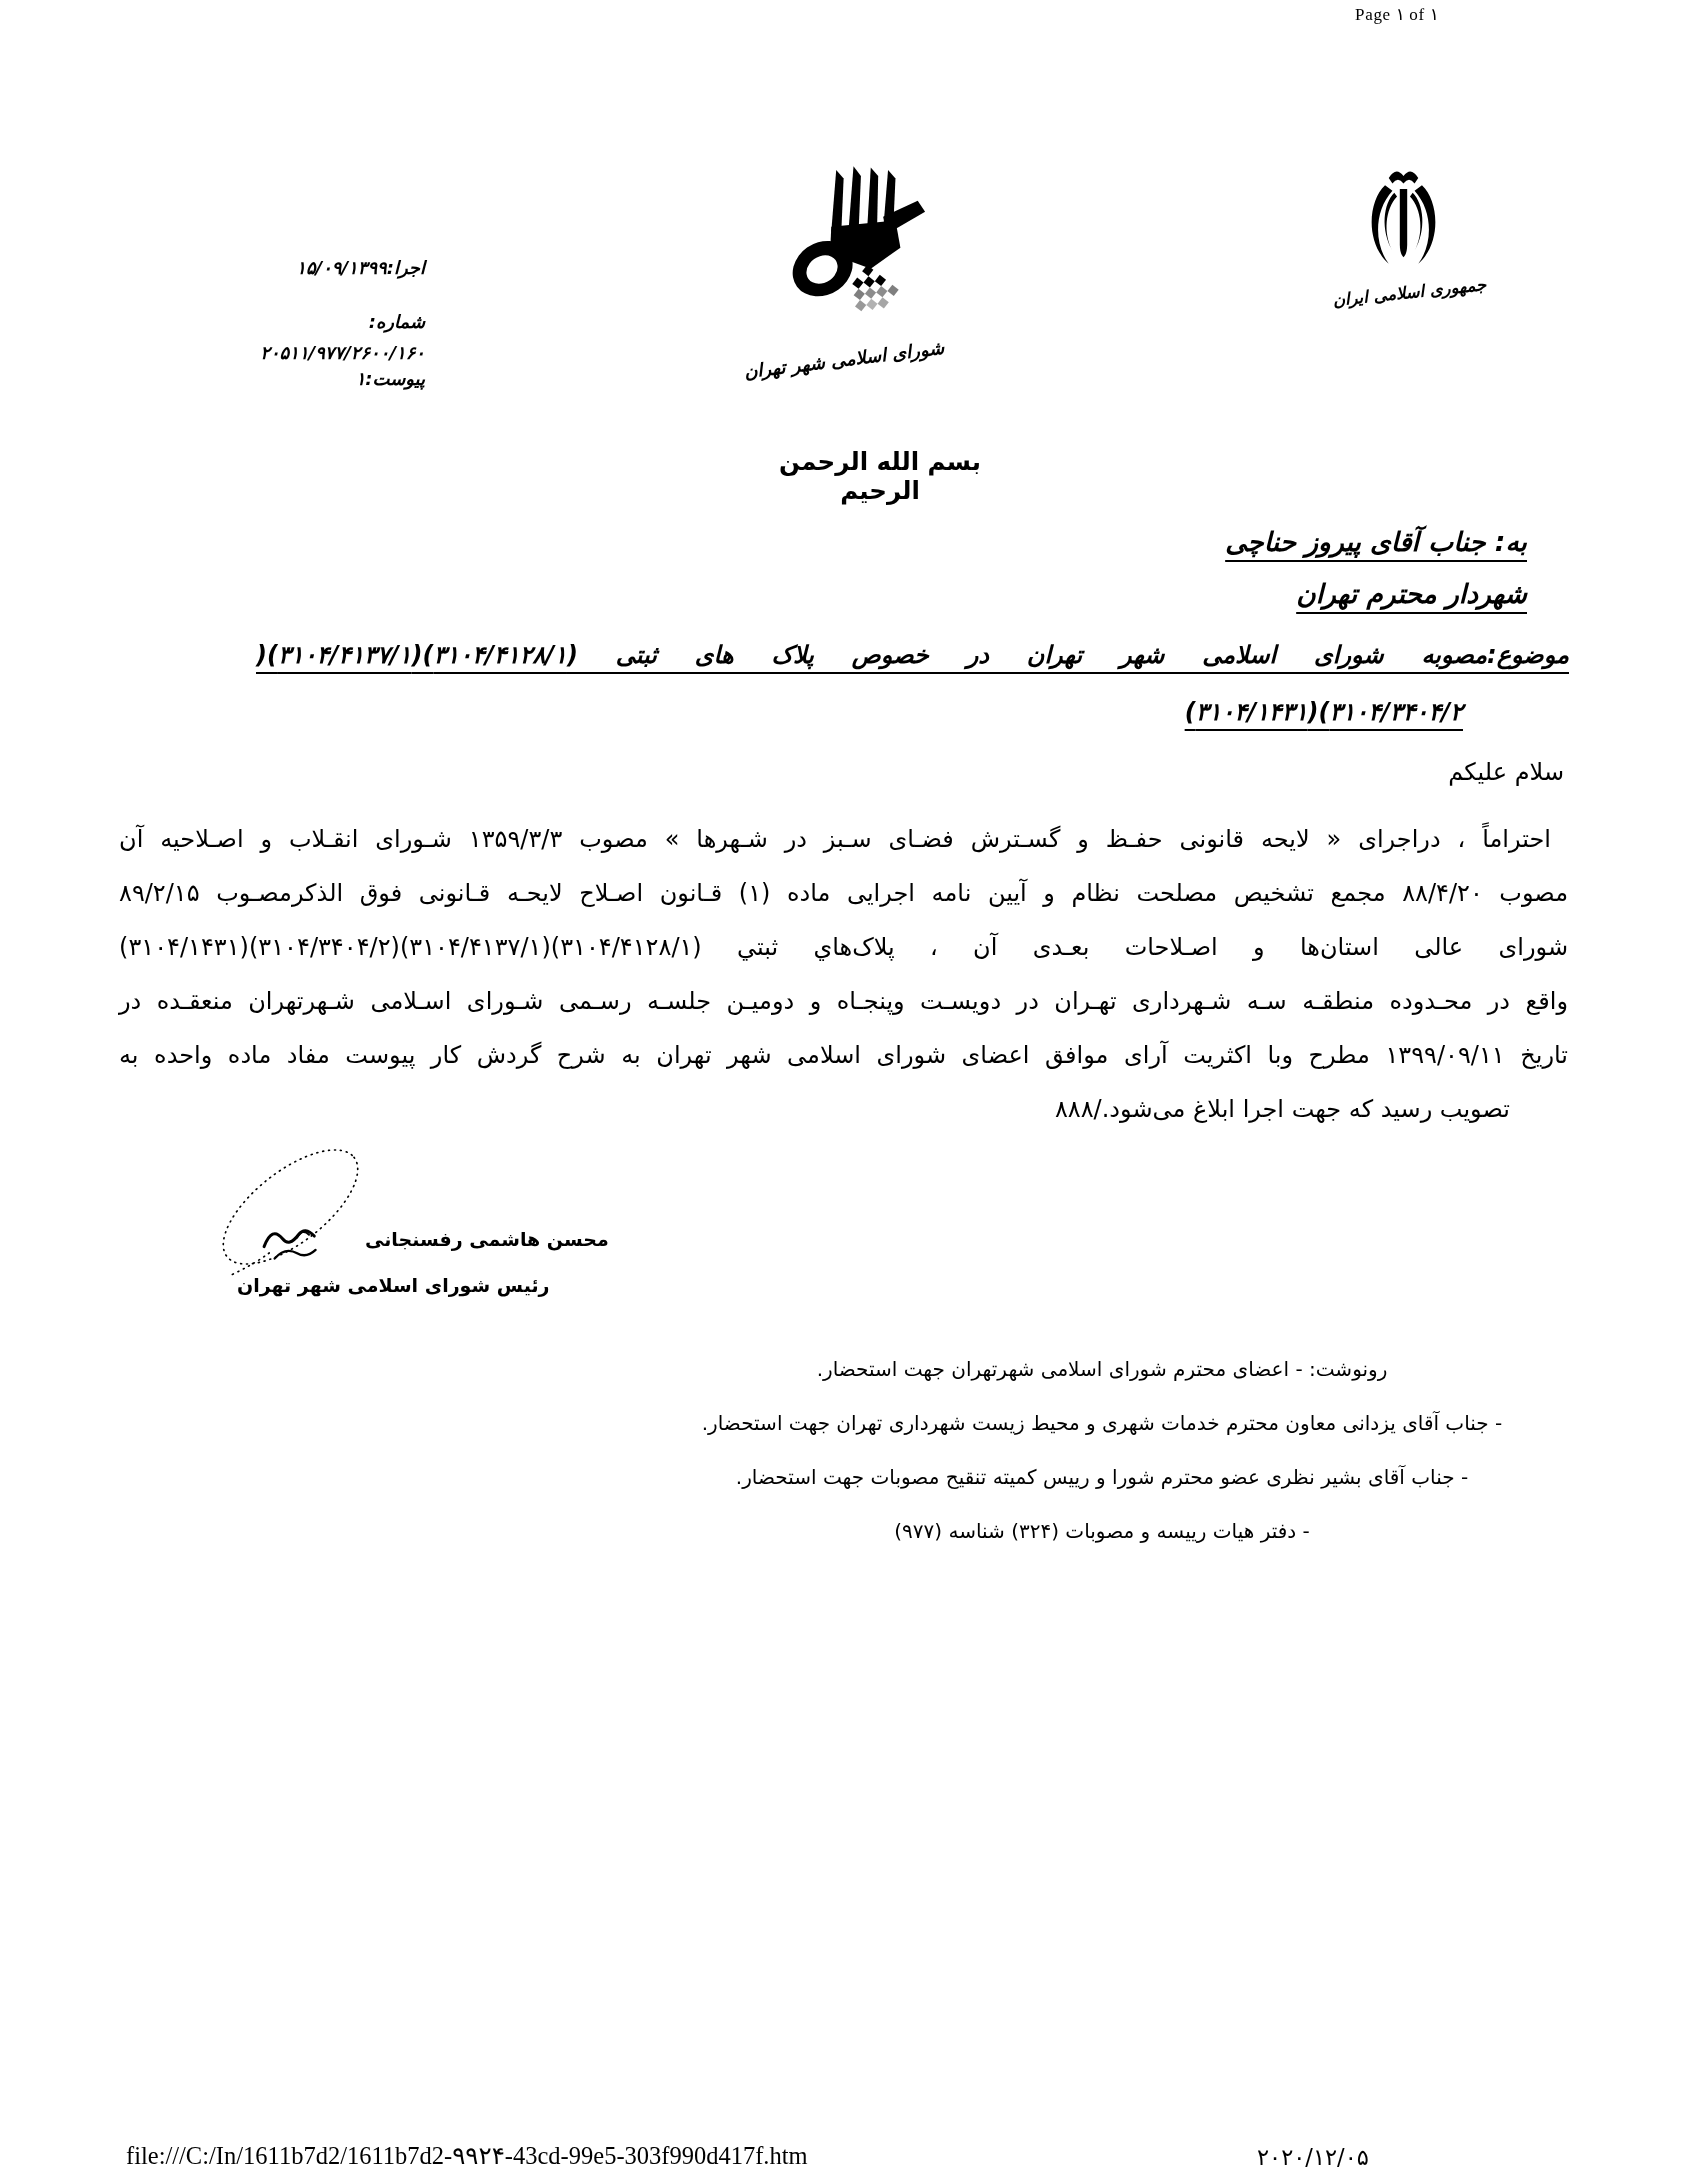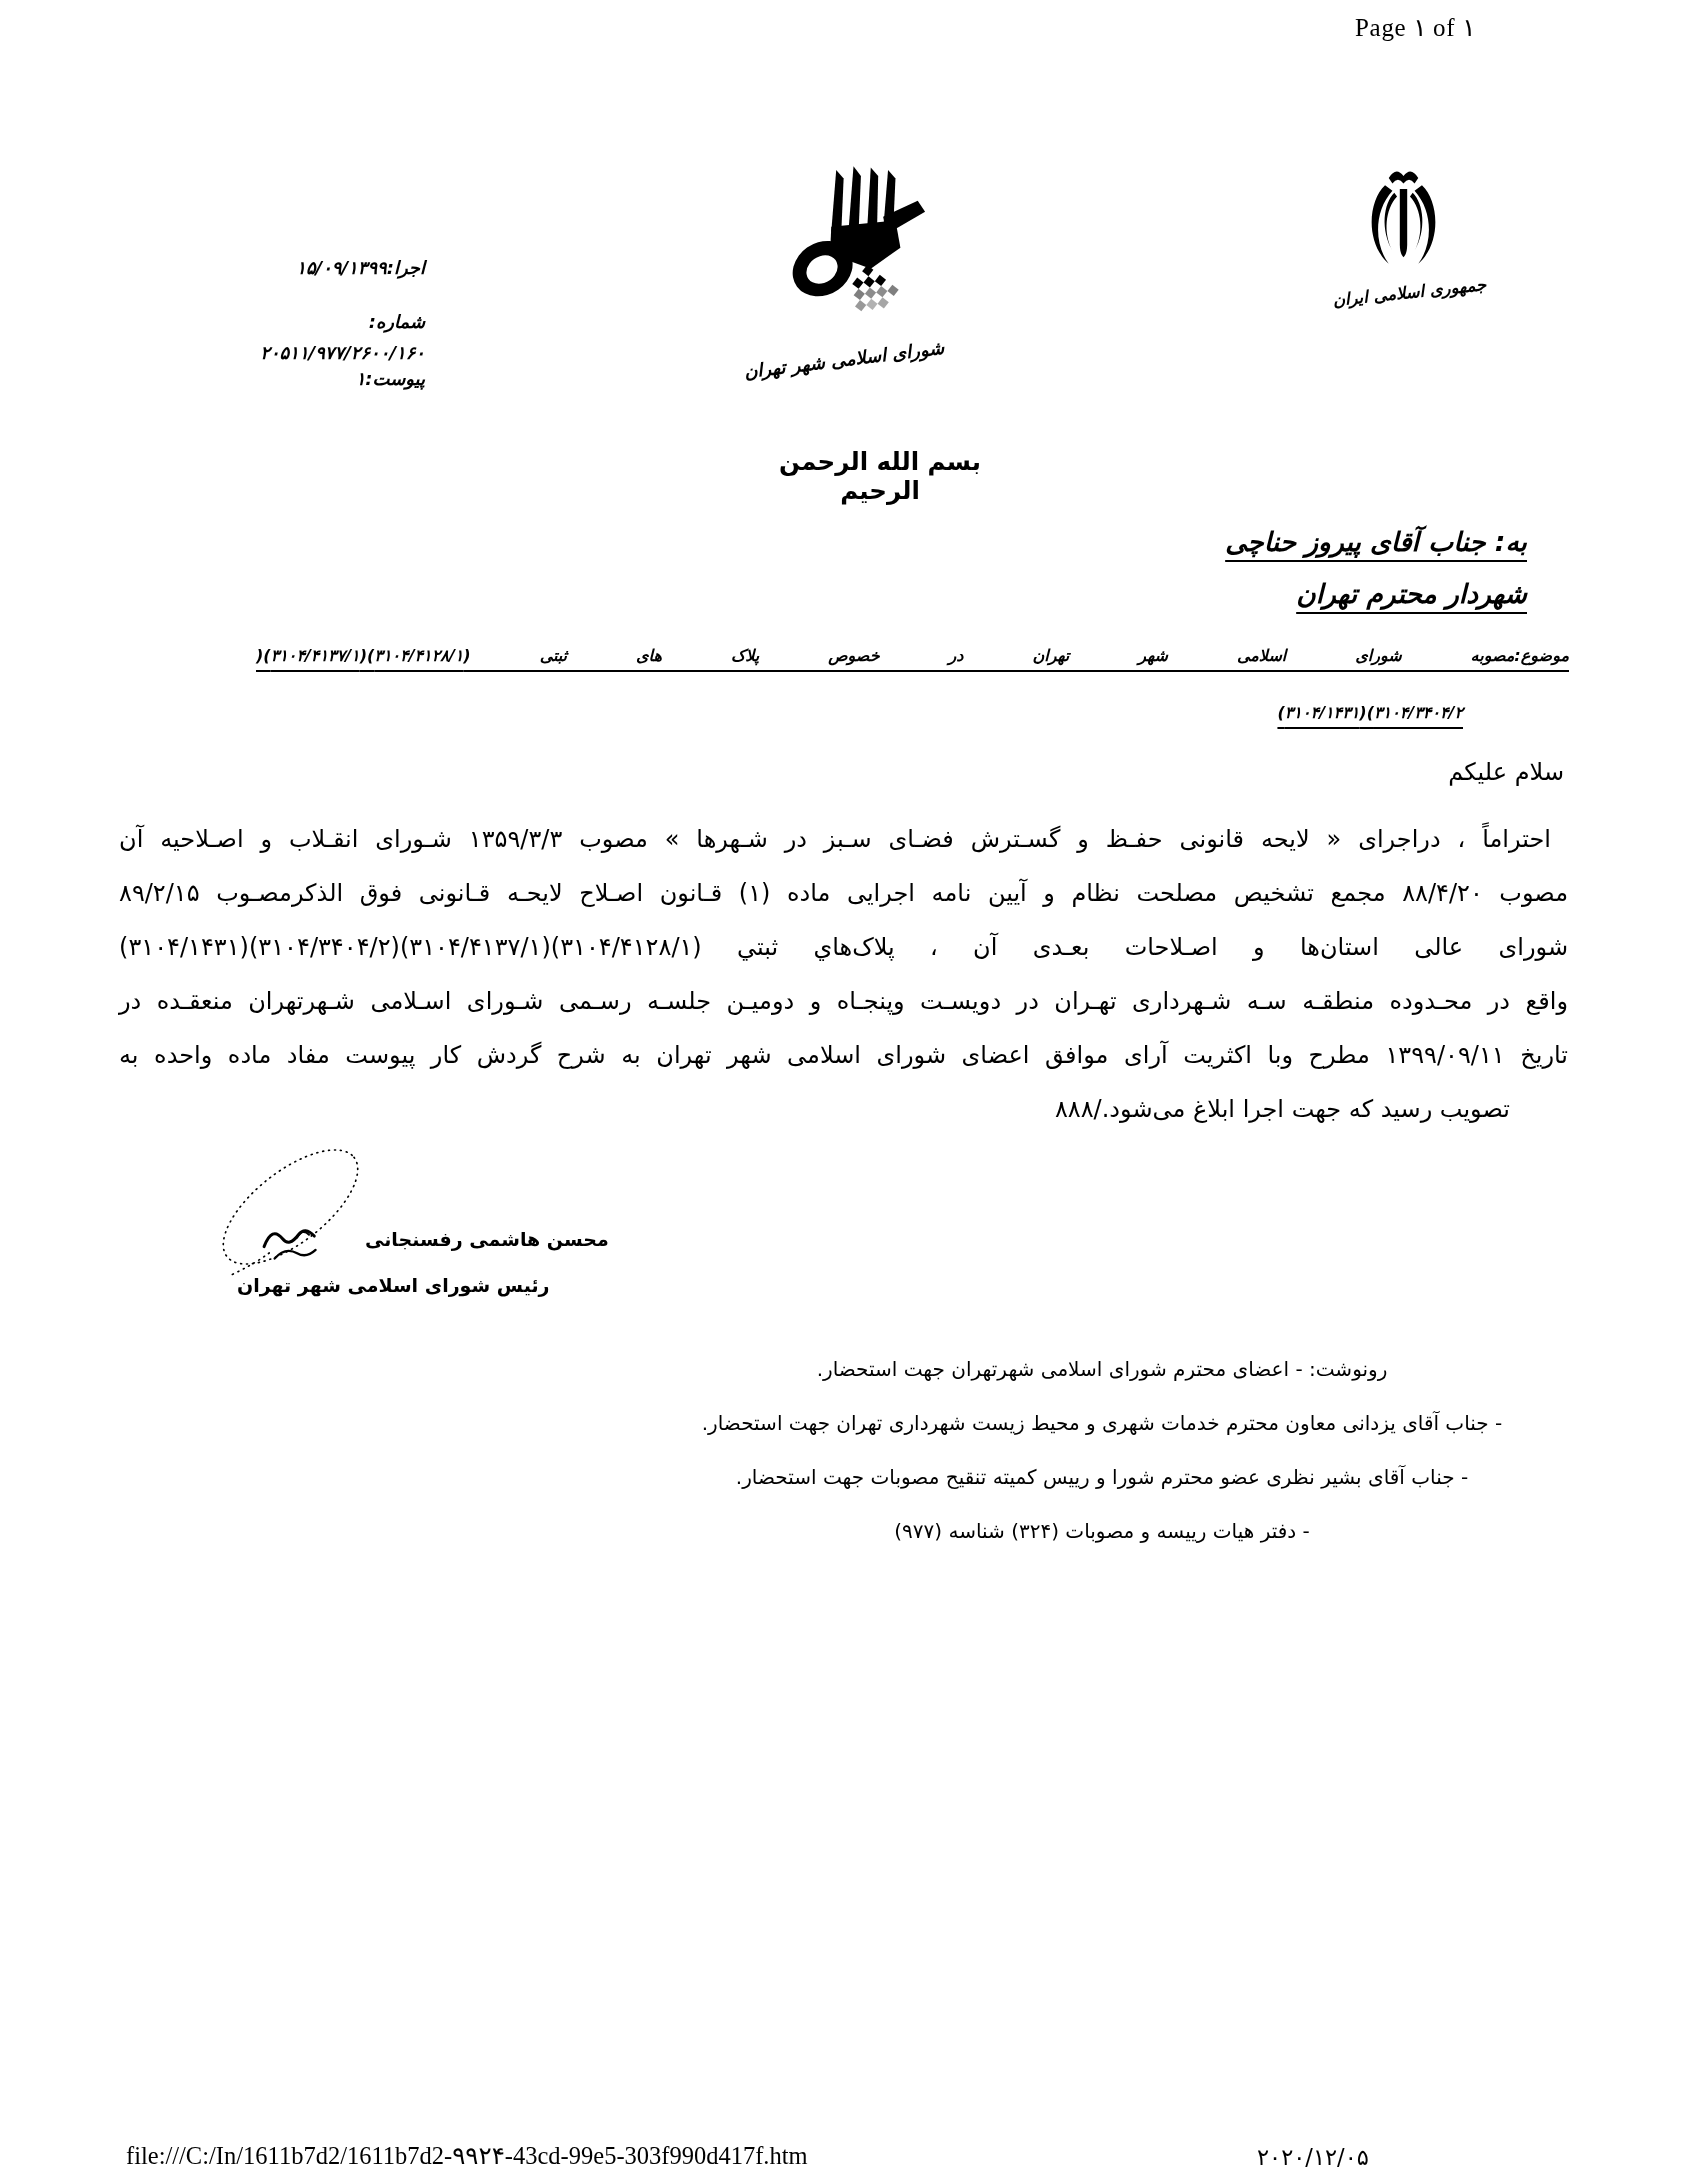--- a/index.html
+++ b/index.html
@@ -6,21 +6,21 @@
   .page {
     position:relative; width:1687px; height:2183px;
     background:#ffffff; color:#000;
     font-family:"DejaVu Sans", sans-serif;
     overflow:hidden;
   }
   .serif { font-family:"Liberation Serif","DejaVu Serif",serif; }
   .rtl { direction:rtl; }
 
   
-  .print-header { position:absolute; top:13px; left:1355px; font-size:25px; letter-spacing:0.7px; }
+  .print-header { position:absolute; top:4px; left:1355px; font-size:17px; letter-spacing:0.7px; }
   .print-footer-url  { position:absolute; top:2141px; left:126px; font-size:24.5px; }
   .print-footer-date { position:absolute; top:2144px; left:1257px; font-size:22.5px; direction:ltr; }
 
   
   .letter-fields { position:absolute; top:257px; left:258px; width:167px;
     direction:rtl; text-align:right; font-weight:bold; font-style:italic; font-size:18px; }
   .lf-line { position:absolute; right:0; width:100%; white-space:nowrap; }
   .lf-date   { top:0; }
   .lf-number { top:54px; }
   .lf-numval { top:85px; }
@@ -35,21 +35,21 @@
                    font-size:18px; font-weight:bold; font-style:italic; transform:rotate(-7deg); direction:rtl; }
 
   .bismillah { position:absolute; top:447px; left:764px; width:232px; text-align:center;
                font-size:24.5px; font-weight:bold; direction:rtl; }
 
   .recipient { position:absolute; top:516px; right:160px; text-align:right; direction:rtl;
                font-size:26.5px; font-weight:bold; font-style:italic; line-height:52px; }
   .u { text-decoration:underline; text-decoration-thickness:2.3px; text-underline-offset:8.6px; }
 
   .subject { position:absolute; top:627px; left:120px; width:1449px; direction:rtl;
-             font-size:16px; font-weight:bold; font-style:italic; line-height:57px; }
+             font-size:24px; font-weight:bold; font-style:italic; line-height:57px; }
   .subject-l1 { text-align:justify; text-align-last:justify; padding-left:136px; }
   .subject-l2 { text-align:right; padding-right:106px; }
 
   .salutation { position:absolute; top:758px; right:123px; font-size:24px; direction:rtl; }
 
   .body-text { position:absolute; top:812px; left:119px; width:1449px; direction:rtl;
                font-size:24px; line-height:54px; }
   .body-line { text-align:justify; text-align-last:justify; }
   .body-line.first { padding-right:17px; }
   .body-line.last  { text-align:right; text-align-last:right; padding-right:58px; }

